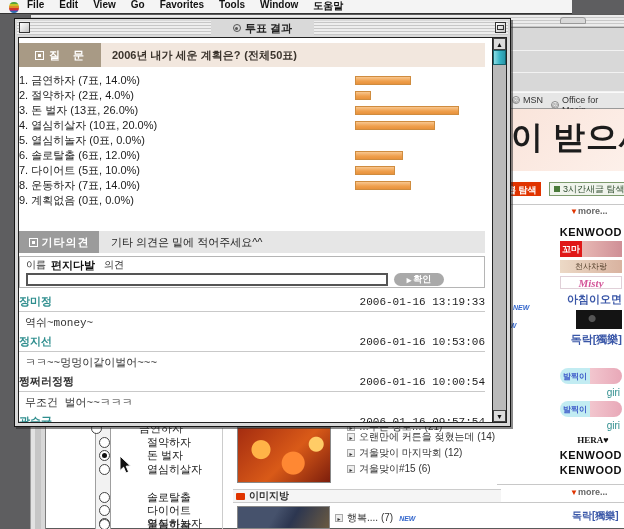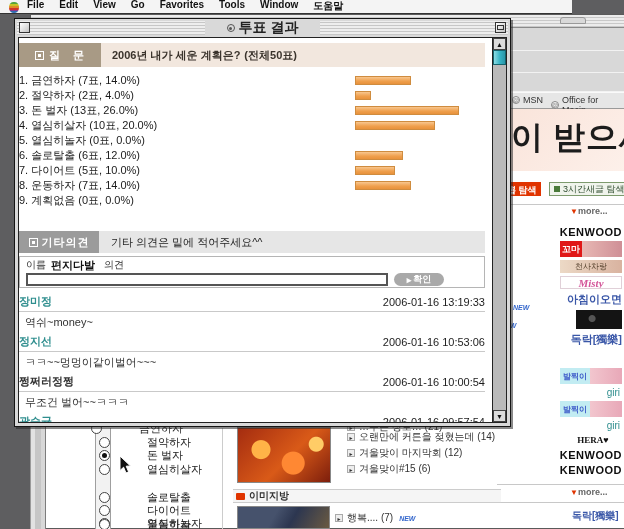--- a/index.html
+++ b/index.html
@@ -49,21 +49,21 @@
   .ad{margin-bottom:3px;}
   .ad-kenwood{font-size:11px;font-weight:bold;color:#0d0d0d;letter-spacing:0.5px;}
   .ad-blue{font-size:11px;font-weight:bold;color:#3a57a8;}
   .ad-img{display:flex;align-items:center;justify-content:center;overflow:hidden;}
   .ggoma{width:62px;height:16px;background:linear-gradient(90deg,#e01818 0 22px,#e8b8b4 22px,#cf8f96);}
   .ggoma span{color:#fff;font-size:9px;font-weight:bold;width:22px;text-align:center;margin-right:auto;}
   .chunsa{width:62px;height:13px;background:linear-gradient(90deg,#ecd9c6,#d9b3a0);color:#5a4632;font-size:8px;}
   .misty{width:62px;height:13px;background:#fff;border:1px solid #e0d0d8;color:#d4579a;
     font-family:"Liberation Serif",serif;font-style:italic;font-weight:bold;font-size:11px;}
   .camera{width:46px;height:19px;background:radial-gradient(circle at 35% 45%,#555 0 3px,#141414 4px);}
-  .baljjik{width:62px;height:16px;background:linear-gradient(90deg,#c2ecf2 0 30px,#f2c6ce 30px,#e8a8b8);}
+  .baljjik{width:62px;height:16px;background:linear-gradient(90deg,#c2ecf2 0 30px,#f2c6ce 30px,#e8a8b8);border-radius:8px;}
   .baljjik span{color:#3a57c8;font-size:8px;font-weight:bold;width:30px;text-align:center;margin-right:auto;}
   .hera{width:58px;height:12px;background:#fff;color:#111;font-size:9px;font-weight:bold;
     font-family:"Liberation Serif",serif;}
   .adsub{font-size:10px;color:#2f8e8e;margin:0 2px 3px 0;}
   .clipitem{position:absolute;font-size:9px;color:#333;z-index:1;white-space:nowrap;}
   .newbadge{color:#3366cc;font-weight:bold;font-style:italic;font-size:7px;margin-left:2px;}
   
   .lframe{position:absolute;left:30px;top:27px;width:16px;height:502px;z-index:1;
     background:linear-gradient(90deg,#9a9a9a 0 1px,#e2e2e2 1px 5px,#c6c6c6 5px 11px,#d8d8d8 11px 15px,#7d7d7d 15px 16px);}
   .pgstrip{position:absolute;left:95px;top:428px;width:16px;height:101px;background:#f2f2f2;
@@ -95,21 +95,21 @@
     border:1px solid #151515;box-shadow:2px 2px 0 rgba(40,40,40,.55);z-index:5;}
   .dtb{position:absolute;top:2px;left:2px;right:2px;height:14px;
     background:repeating-linear-gradient(0deg,#c7c7c7 0 1px,#eeeeee 1px 3px);
     display:flex;align-items:center;}
   .dbox{width:11px;height:11px;border:1px solid #333;background:linear-gradient(135deg,#fff,#c2c2c2);
     position:absolute;top:1px;}
   .dclose{left:2px;}
   .dzoom{right:2px;display:flex;align-items:center;justify-content:center;}
   .dzoom .zl{width:7px;height:5px;border:1px solid #333;}
   .dtitle{margin:0 auto;background:#d9d9d9;padding:0 22px;display:flex;align-items:center;gap:4px;
-    font-size:14px;font-weight:bold;color:#222;height:14px;white-space:nowrap;}
+    font-size:11px;font-weight:bold;color:#222;height:14px;white-space:nowrap;}
   .dticon{width:8px;height:8px;border:1px solid #555;border-radius:50%;display:inline-flex;
     align-items:center;justify-content:center;}
   .dticon .dd{width:3px;height:3px;border-radius:50%;background:#555;}
   .dcontent{position:absolute;top:18px;left:3px;right:3px;bottom:3px;background:#fff;
     border:1px solid #222;overflow:hidden;}
   .scrollcol{position:absolute;top:0;right:0;bottom:0;width:14px;background:#b9b9b9;
     border-left:1px solid #222;}
   .scbtn{position:absolute;left:0;width:13px;height:12px;background:#dcdcdc;border:1px solid #444;
     font-size:7px;color:#111;display:flex;align-items:center;justify-content:center;}
   .scup{top:0;}
@@ -133,21 +133,21 @@
   .olabel{width:80px;height:22px;background:#9b9b9b;color:#fff;font-weight:bold;font-size:11px;
     display:flex;align-items:center;justify-content:center;gap:4px;letter-spacing:1px;}
   .oprompt{margin-left:12px;font-size:11px;color:#222;}
   .formbox{margin-top:3px;border:1px solid #b5b5b5;padding:2px 6px;height:32px;}
   .fnames{display:flex;align-items:center;gap:5px;font-size:10px;color:#333;height:12px;}
   .fnick{font-weight:bold;color:#111;font-size:11px;}
   .frow2{display:flex;align-items:center;margin-top:1px;height:15px;}
   .finput{width:362px;height:13px;border:2px solid #555;background:#fff;font-size:10px;padding:0 2px;}
   .okbtn{margin-left:6px;width:50px;height:13px;border:none;border-radius:7px;background:#a9a9a9;
     color:#fff;font-size:9px;font-weight:bold;display:flex;align-items:center;justify-content:center;gap:2px;cursor:default;}
-  .cmts{margin-top:6px;}
+  .cmts{margin-top:6px;font-family:Liberation Mono, monospace;}
   .crow{display:flex;justify-content:space-between;align-items:center;height:15px;font-size:11px;}
   .cname{font-weight:bold;color:#2f8e8e;}
   .cname.guest{color:#333;}
   .cdate{color:#1d1d1d;}
   .csep{border-top:1px solid #c9c9c9;margin:2px 0 3px 0;height:0;}
   .ctext{height:15px;padding-left:6px;font-size:11px;color:#333;margin-bottom:4px;white-space:nowrap;}
   
   .cursor{position:absolute;left:119px;top:455px;z-index:9;}
 </style>
 </head>

